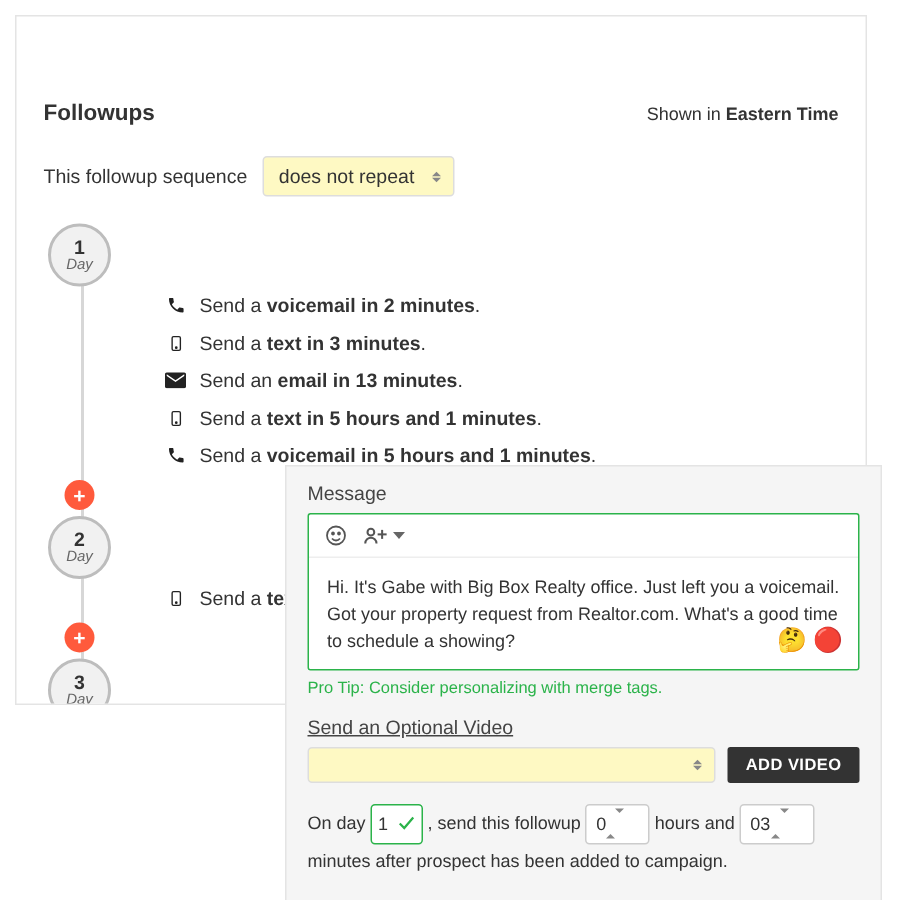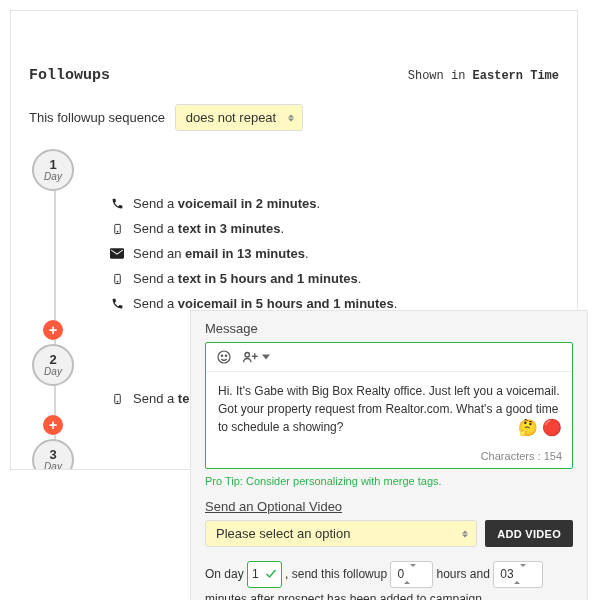--- a/index.html
+++ b/index.html
@@ -26,21 +26,20 @@
     top: 10px;
     width: 568px;
     height: 460px;
     overflow: hidden;
   }
   .card-header {
     padding: 14px 18px 12px;
     display: flex;
     justify-content: space-between;
     align-items: baseline;
-    font-family: Liberation Mono, monospace;
   }
   .card-title {
     font-weight: 700;
     font-size: 15px;
   }
   .tz {
     font-size: 12px;
     color: #333;
     margin-top: 44px;
   }
@@ -394,31 +393,27 @@
           </svg>
       </span>
     </div>
     <div class="msg-body">
       <span>Hi. It's Gabe with Big Box Realty office. Just left you a voicemail. Got your property request from Realtor.com. What's a good time to schedule a showing?</span>
       <span class="reactions">
         <span>🤔</span>
         <span>🔴</span>
       </span>
     </div>
-    <div class="char-count">
-      <span>Characters : </span><span>154</span>
-    </div>
   </div>
   <div class="pro-tip">Pro Tip: Consider personalizing with merge tags.</div>
 
   <div class="video-row">
     <h4>Send an Optional Video</h4>
     <div class="video-controls">
       <div class="select">
-        <span>Please select an option</span>
         <span class="caret">
             <span class="tri up"></span>
             <span class="tri down"></span>
           </span>
       </div>
       <button class="btn-dark">ADD VIDEO</button>
     </div>
   </div>
 
   <div class="schedule-row">

